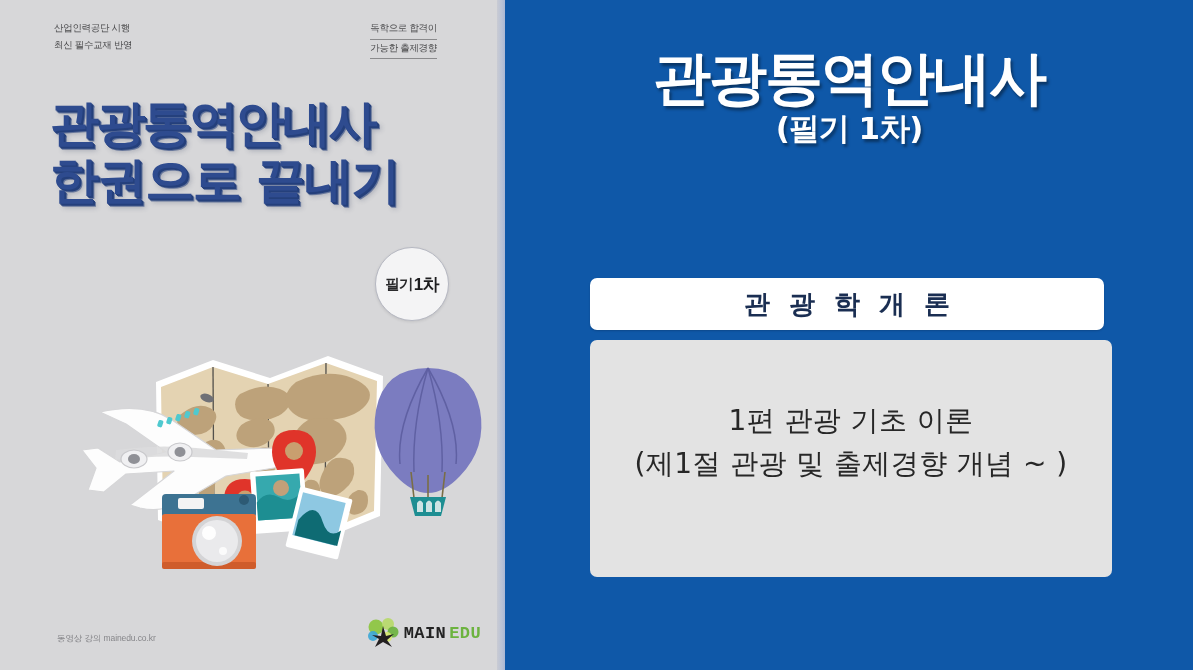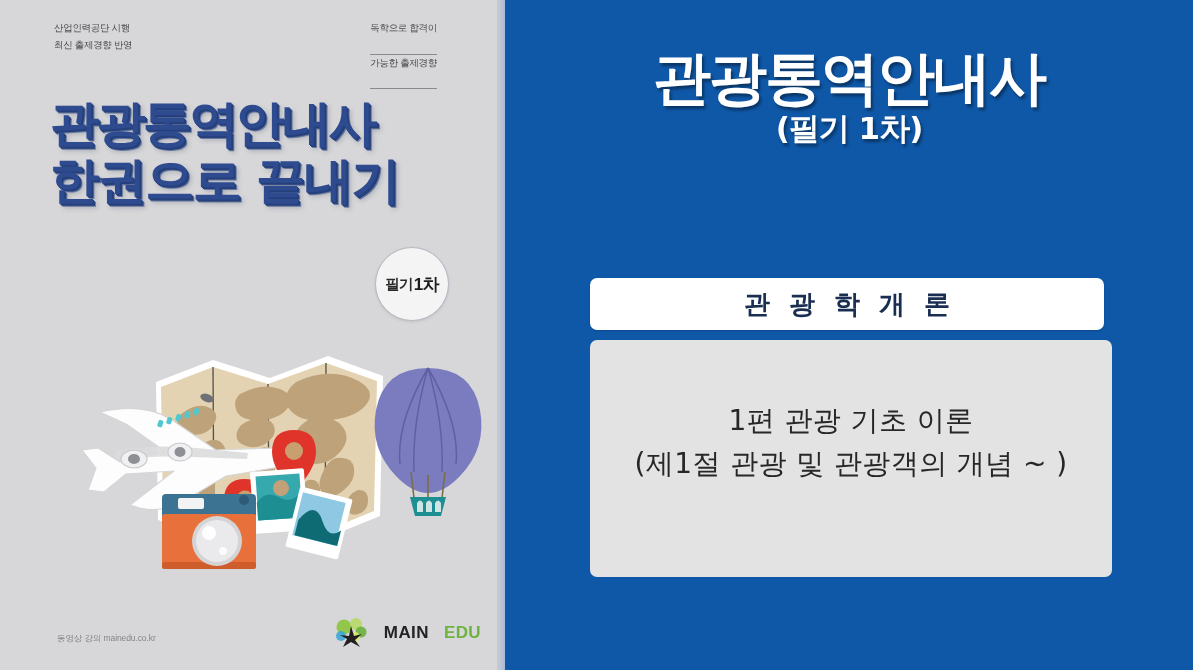--- a/index.html
+++ b/index.html
@@ -36,21 +36,21 @@
     font-weight: 400;
     color: #4a4a4c;
     line-height: 1.75;
     letter-spacing: -0.3px;
   }
   #kicker-left  { left: 54px; top: 20px; text-align: left; }
   #kicker-right { right: 68px; top: 20px; text-align: right; }
   #kicker-right .kr-under {
     display: inline-block;
     border-bottom: 1.2px solid #8a8a8c;
-    padding-bottom: 17px;
+    padding-bottom: 2px;
   }
 
   #cover-title {
     position: absolute;
     left: 50px; top: 96px;
     width: 430px;
   }
   #cover-title .ct-line {
     display: block;
     font-family: "DejaVu Sans", "Liberation Sans", sans-serif;
@@ -95,22 +95,21 @@
     white-space: nowrap;
   }
 
   #cover-logo {
     position: absolute;
     right: 24px; bottom: 22px;
     display: flex; align-items: center; gap: 3px;
   }
   #cover-logo .logo-text {
     font-size: 17px; font-weight: 800; letter-spacing: 0.4px;
-    font-family: Liberation Sans, sans-serif;
-    margin-left: 12px;
+    font-family: Liberation Mono, monospace;
   }
   #cover-logo .lt-main { color: #232323; }
   #cover-logo .lt-edu  { color: #6cb33f; }
 
   
   #slide-panel {
     position: relative;
     flex: 1 1 auto;
     background: #0f58a8;
     height: 670px;
@@ -177,21 +176,21 @@
 </style>
 </head>
 <body>
 
 <div id="stage">
 
   <div id="book-cover">
 
     <div class="cover-kicker" id="kicker-left">
       <div>산업인력공단 시행</div>
-      <div>최신 출제경향 반영</div>
+      <div>최신 필수교재 반영</div>
     </div>
 
     <div class="cover-kicker" id="kicker-right">
       <div><span class="kr-under">독학으로 합격이</span></div>
       <div><span class="kr-under">가능한 출제경향</span></div>
     </div>
 
     <div id="cover-title">
       <span class="ct-line l1">관광통역안내사</span>
       <span class="ct-line l2">한권으로 끝내기</span>
@@ -322,17 +321,17 @@
       <span class="st-line main">관광통역안내사</span>
       <span class="st-line sub">(필기 1차)</span>
     </div>
 
     <div id="subject-bar">
       <span class="sb-text">관 광 학 개 론</span>
     </div>
 
     <div id="content-box">
       <span class="cb-line">1편 관광 기초 이론</span>
-      <span class="cb-line">(제1절 관광 및 관광객의 개념 ~ )</span>
+      <span class="cb-line">(제1절 관광 및 출제경향 개념 ~ )</span>
     </div>
 
   </div>
 </div>
 
 </body></html>

